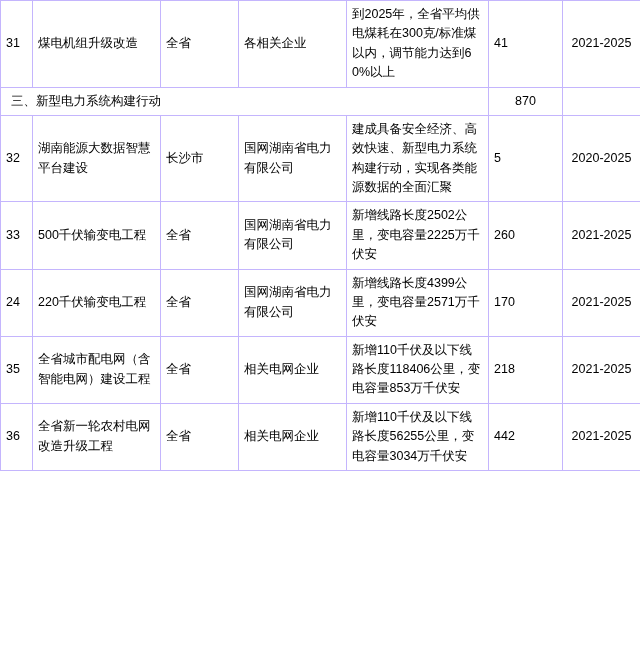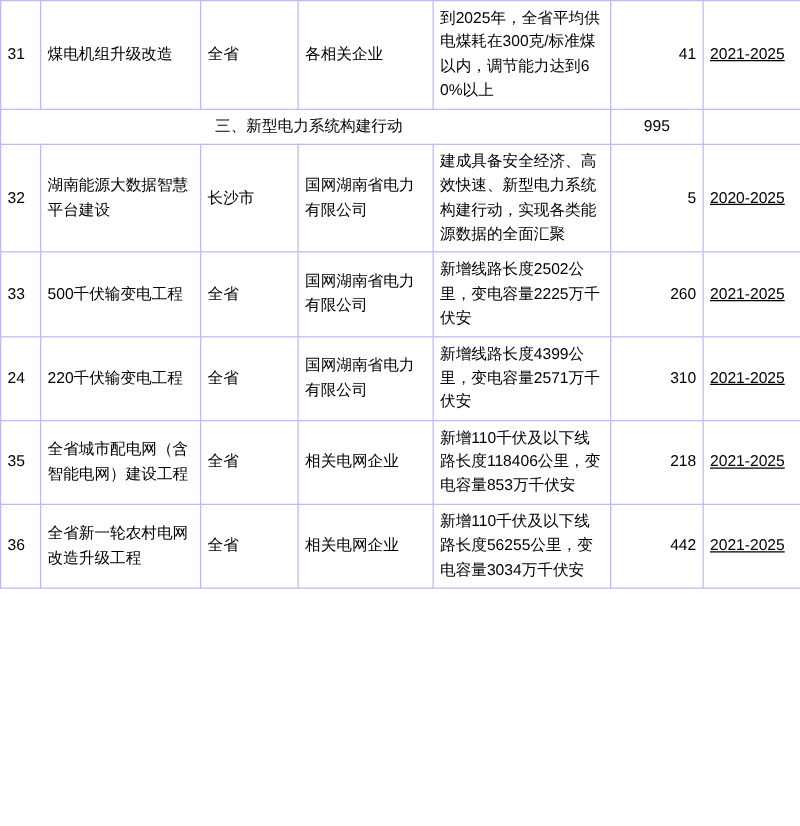--- a/index.html
+++ b/index.html
@@ -34,25 +34,25 @@
   col.c-unit    { width: 108px; }
   col.c-target  { width: 142px; }
   col.c-invest  { width: 74px; }
   col.c-years   { width: 78px; }
 
   td.no      { }
   td.name    { text-align: left; margin-left: 24px; }
   td.area    { text-align: left; }
   td.unit    { text-align: left; }
   td.target  { text-align: left; }
-  td.invest  { text-align: right; }
-  td.years   { text-align: left; text-decoration: underline; }
+  td.invest  { text-align: left; }
+  td.years   { text-align: center; }
 
   tr.section td.section-title {
-    text-align: center;
+    text-align: left;
     padding-left: 10px;
   }
   tr.section td.invest {
     text-align: center;
   }
 </style>
 </head>
 <body>
 
 <table class="project-table">
@@ -72,21 +72,21 @@
       <td class="name">煤电机组升级改造</td>
       <td class="area">全省</td>
       <td class="unit">各相关企业</td>
       <td class="target">到2025年，全省平均供电煤耗在300克/标准煤以内，调节能力达到60%以上</td>
       <td class="invest">41</td>
       <td class="years">2021-2025</td>
     </tr>
 
     <tr class="section">
       <td class="section-title" colspan="5">三、新型电力系统构建行动</td>
-      <td class="invest">995</td>
+      <td class="invest">870</td>
       <td class="years"></td>
     </tr>
 
     <tr class="item">
       <td class="no">32</td>
       <td class="name">湖南能源大数据智慧平台建设</td>
       <td class="area">长沙市</td>
       <td class="unit">国网湖南省电力有限公司</td>
       <td class="target">建成具备安全经济、高效快速、新型电力系统构建行动，实现各类能源数据的全面汇聚</td>
       <td class="invest">5</td>
@@ -102,21 +102,21 @@
       <td class="invest">260</td>
       <td class="years">2021-2025</td>
     </tr>
 
     <tr class="item">
       <td class="no">24</td>
       <td class="name">220千伏输变电工程</td>
       <td class="area">全省</td>
       <td class="unit">国网湖南省电力有限公司</td>
       <td class="target">新增线路长度4399公里，变电容量2571万千伏安</td>
-      <td class="invest">310</td>
+      <td class="invest">170</td>
       <td class="years">2021-2025</td>
     </tr>
 
     <tr class="item">
       <td class="no">35</td>
       <td class="name">全省城市配电网（含智能电网）建设工程</td>
       <td class="area">全省</td>
       <td class="unit">相关电网企业</td>
       <td class="target">新增110千伏及以下线路长度118406公里，变电容量853万千伏安</td>
       <td class="invest">218</td>

